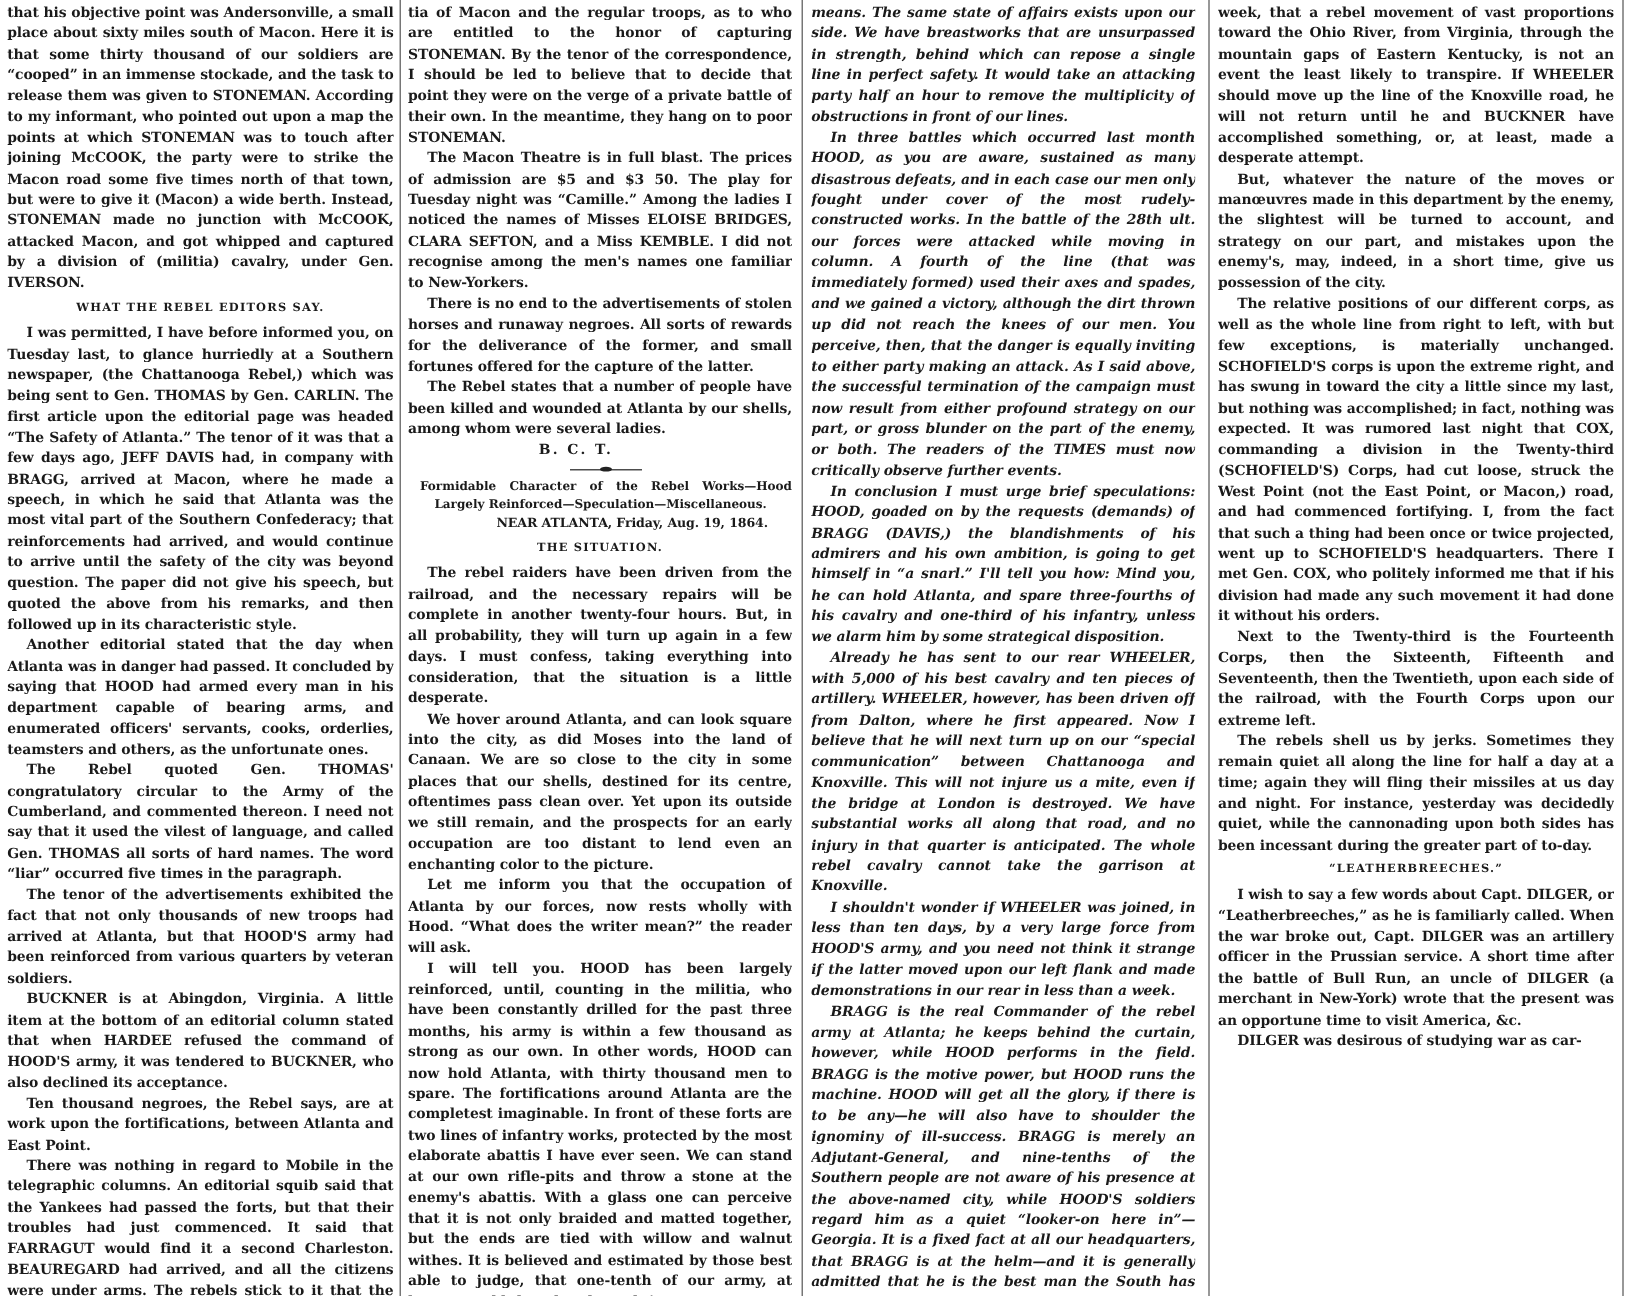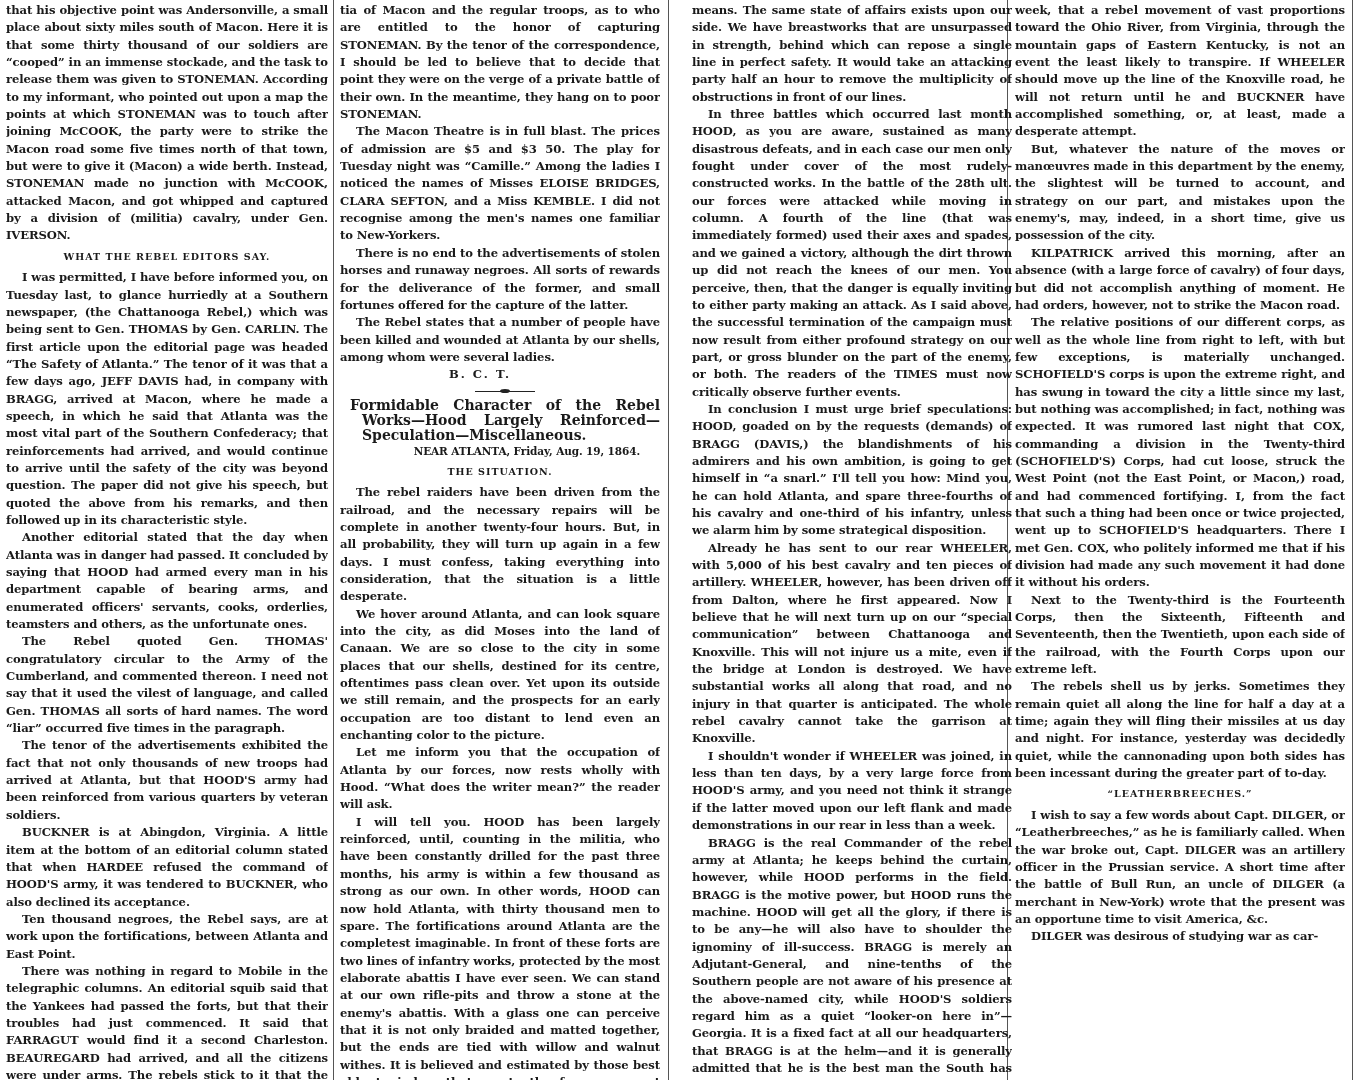--- a/index.html
+++ b/index.html
@@ -6,29 +6,29 @@
   body { width:1355px; height:1080px; overflow:hidden; position:relative;
          font-family:"DejaVu Serif", "Liberation Serif", serif; color:#1a1a1a; }
   .page { position:absolute; left:0; top:0; width:1355px; height:756px; }
   .col { position:absolute; top:2px; height:1078px; overflow:hidden;
          font-size:11.6px; line-height:17.35px; text-align:justify;
          font-weight:bold; letter-spacing:-0.1px; }
   .col p { margin:0; text-indent:16px; hyphens:manual; }
   .col p.noind { text-indent:0; }
   .col .sub { text-align:center; text-indent:0; font-size:9.5px; letter-spacing:1px; margin:3px 0 4px; }
   .col .sig { text-align:center; text-indent:0; padding-right:40px; letter-spacing:2px; }
-  .col .headline { text-indent:0; padding-left:12px; font-size:14px; line-height:15px; text-indent:-12px; padding-left:22px; letter-spacing:0; }
+  .col .headline { text-indent:0; padding-left:12px; font-size:10px; line-height:15px; text-indent:-12px; padding-left:22px; letter-spacing:0; }
   .col .dateline { text-align:right; text-indent:0; padding-right:20px; font-size:10.5px; }
   .col .rule { height:10px; position:relative; margin:2px 0 2px; }
   .col .rule::after { content:""; position:absolute; left:135px; width:60px; top:5px; border-top:1.5px solid #222; }
   .col .rule::before { content:""; position:absolute; left:160px; width:10px; height:4px; top:3px; background:#222; border-radius:50%; }
   .sep { position:absolute; top:0; height:1080px; border-left:1.5px solid #555; }
   .c1 { left:6px;  width:322px; }
   .c2 { left:340px; width:320px; }
-  .c3 { left:692px; width:320px; }
+  .c3 { left:676px; width:320px;font-style:italic; }
   .c4 { left:1015px; width:330px; }
 </style>
 </head>
 <body>
 
 <div class="page">
   <div class="sep" style="left:333px"></div>
   <div class="sep" style="left:668px"></div>
   <div class="sep" style="left:1007px"></div>
   <div class="sep" style="left:1352px"></div>
@@ -63,21 +63,20 @@
       <p class="noind">means. The same state of affairs exists upon our side. We have breastworks that are unsurpassed in strength, behind which can repose a single line in perfect safety. It would take an attacking party half an hour to remove the multiplicity of obstructions in front of our lines.</p>
       <p>In three battles which occurred last month HOOD, as you are aware, sustained as many disastrous defeats, and in each case our men only fought under cover of the most rudely-constructed works. In the battle of the 28th ult. our forces were attacked while moving in column. A fourth of the line (that was immediately formed) used their axes and spades, and we gained a victory, although the dirt thrown up did not reach the knees of our men. You perceive, then, that the danger is equally inviting to either party making an attack. As I said above, the successful termination of the campaign must now result from either profound strategy on our part, or gross blunder on the part of the enemy, or both. The readers of the TIMES must now critically observe further events.</p>
       <p>In conclusion I must urge brief speculations: HOOD, goaded on by the requests (demands) of BRAGG (DAVIS,) the blandishments of his admirers and his own ambition, is going to get himself in “a snarl.” I'll tell you how: Mind you, he can hold Atlanta, and spare three-fourths of his cavalry and one-third of his infantry, unless we alarm him by some strategical disposition.</p>
       <p>Already he has sent to our rear WHEELER, with 5,000 of his best cavalry and ten pieces of artillery. WHEELER, however, has been driven off from Dalton, where he first appeared. Now I believe that he will next turn up on our “special communication” between Chattanooga and Knoxville. This will not injure us a mite, even if the bridge at London is destroyed. We have substantial works all along that road, and no injury in that quarter is anticipated. The whole rebel cavalry cannot take the garrison at Knoxville.</p>
       <p>I shouldn't wonder if WHEELER was joined, in less than ten days, by a very large force from HOOD'S army, and you need not think it strange if the latter moved upon our left flank and made demonstrations in our rear in less than a week.</p>
       <p>BRAGG is the real Commander of the rebel army at Atlanta; he keeps behind the curtain, however, while HOOD performs in the field. BRAGG is the motive power, but HOOD runs the machine. HOOD will get all the glory, if there is to be any—he will also have to shoulder the ignominy of ill-success. BRAGG is merely an Adjutant-General, and nine-tenths of the Southern people are not aware of his presence at the above-named city, while HOOD'S soldiers regard him as a quiet “looker-on here in”—Georgia. It is a fixed fact at all our headquarters, that BRAGG is at the helm—and it is generally admitted that he is the best man the South has ever had in this department.</p>
     </div>
   <div class="col c4">
       <p class="noind">week, that a rebel movement of vast proportions toward the Ohio River, from Virginia, through the mountain gaps of Eastern Kentucky, is not an event the least likely to transpire. If WHEELER should move up the line of the Knoxville road, he will not return until he and BUCKNER have accomplished something, or, at least, made a desperate attempt.</p>
       <p>But, whatever the nature of the moves or manœuvres made in this department by the enemy, the slightest will be turned to account, and strategy on our part, and mistakes upon the enemy's, may, indeed, in a short time, give us possession of the city.</p>
-      <p>KILPATRICK arrived this morning, after an absence (with a large force of cavalry) of four days, but did not accomplish anything of moment. He had orders, however, not to strike the Macon road.</p>
       <p>The relative positions of our different corps, as well as the whole line from right to left, with but few exceptions, is materially unchanged. SCHOFIELD'S corps is upon the extreme right, and has swung in toward the city a little since my last, but nothing was accomplished; in fact, nothing was expected. It was rumored last night that COX, commanding a division in the Twenty-third (SCHOFIELD'S) Corps, had cut loose, struck the West Point (not the East Point, or Macon,) road, and had commenced fortifying. I, from the fact that such a thing had been once or twice projected, went up to SCHOFIELD'S headquarters. There I met Gen. COX, who politely informed me that if his division had made any such movement it had done it without his orders.</p>
       <p>Next to the Twenty-third is the Fourteenth Corps, then the Sixteenth, Fifteenth and Seventeenth, then the Twentieth, upon each side of the railroad, with the Fourth Corps upon our extreme left.</p>
       <p>The rebels shell us by jerks. Sometimes they remain quiet all along the line for half a day at a time; again they will fling their missiles at us day and night. For instance, yesterday was decidedly quiet, while the cannonading upon both sides has been incessant during the greater part of to-day.</p>
       <p class="sub">“LEATHERBREECHES.”</p>
       <p>I wish to say a few words about Capt. DILGER, or “Leatherbreeches,” as he is familiarly called. When the war broke out, Capt. DILGER was an artillery officer in the Prussian service. A short time after the battle of Bull Run, an uncle of DILGER (a merchant in New-York) wrote that the present was an opportune time to visit America, &amp;c.</p>
       <p>DILGER was desirous of studying war as car-</p>
     </div>
 </div>
 
 </body></html>

